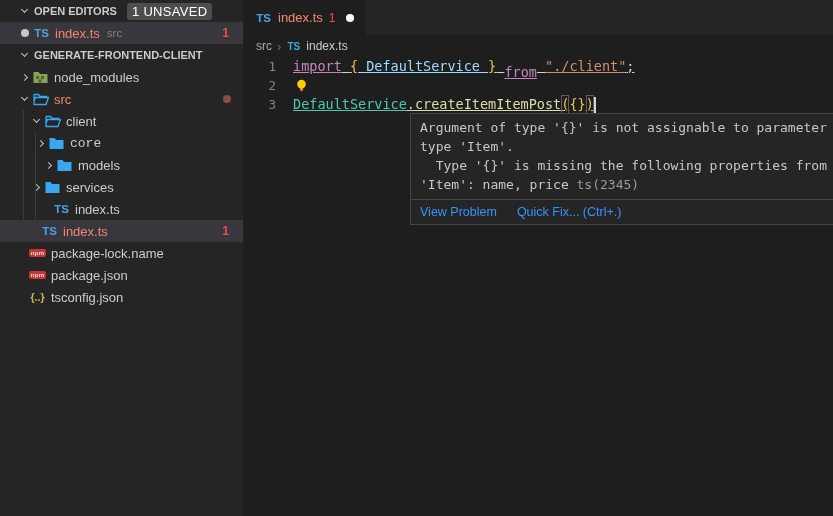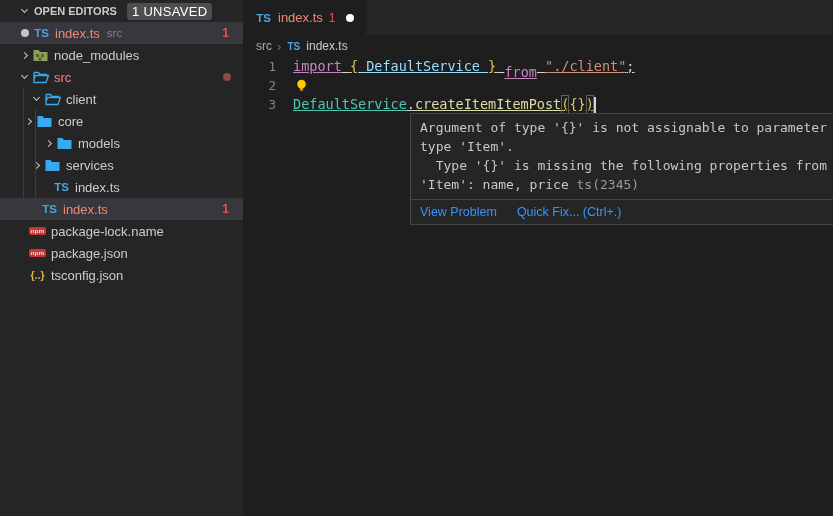--- a/index.html
+++ b/index.html
@@ -87,20 +87,26 @@
   <div class="row selected" style="padding-left:16px;">
     <span class="mdot-white"></span>
     <span class="icon16">
         <span class="ts-glyph">TS</span>
       </span>
     <span class="label err-text">index.ts</span>
     <span class="desc">src</span>
     <span class="err-count">1</span>
   </div>
 
+  <div class="section-header">
+    <span class="chev">
+        <span class="chev-i chev-down"></span>
+      </span>
+    <span>GENERATE-FRONTEND-CLIENT</span>
+  </div>
 
   <div id="tree" style="position:relative;">
     <div class="indent-guide" style="left:23px; top:44px; height:132px;"></div>
     <div class="indent-guide" style="left:35px; top:66px; height:88px;"></div>
   <div class="row" style="padding-left: 16px;">
         <span class="chev">
           <span class="chev-i chev-right"></span>
         </span>
         <span class="icon16">
           <svg width="15" height="13" viewBox="0 0 15 13">
@@ -128,21 +134,21 @@
         <span class="chev">
           <span class="chev-i chev-down"></span>
         </span>
         <span class="icon16">
           <svg width="16" height="13" viewBox="0 0 16 13">
             <path d="M1 1.5 h4.5 l1.5 2 h6.5 v2 M1 1.5 v10 h12 l2.5 -7 h-13 l-1.5 4" fill="none" stroke="#38a8f0" stroke-width="1.3"></path>
           </svg>
         </span>
         <span class="label">client</span>
       </div>
-      <div class="row" style="padding-left: 20px;">
+      <div class="row" style="padding-left: 32px; font-family: Liberation Mono, monospace;">
         <span class="chev">
           <span class="chev-i chev-right"></span>
         </span>
         <span class="icon16">
           <svg width="15" height="13" viewBox="0 0 15 13">
             <path d="M0.5 1 h5 l1.5 2 h7.5 v9 h-14 z" fill="#38a8f0"></path>
           </svg>
         </span>
         <span class="label">core</span>
       </div>

